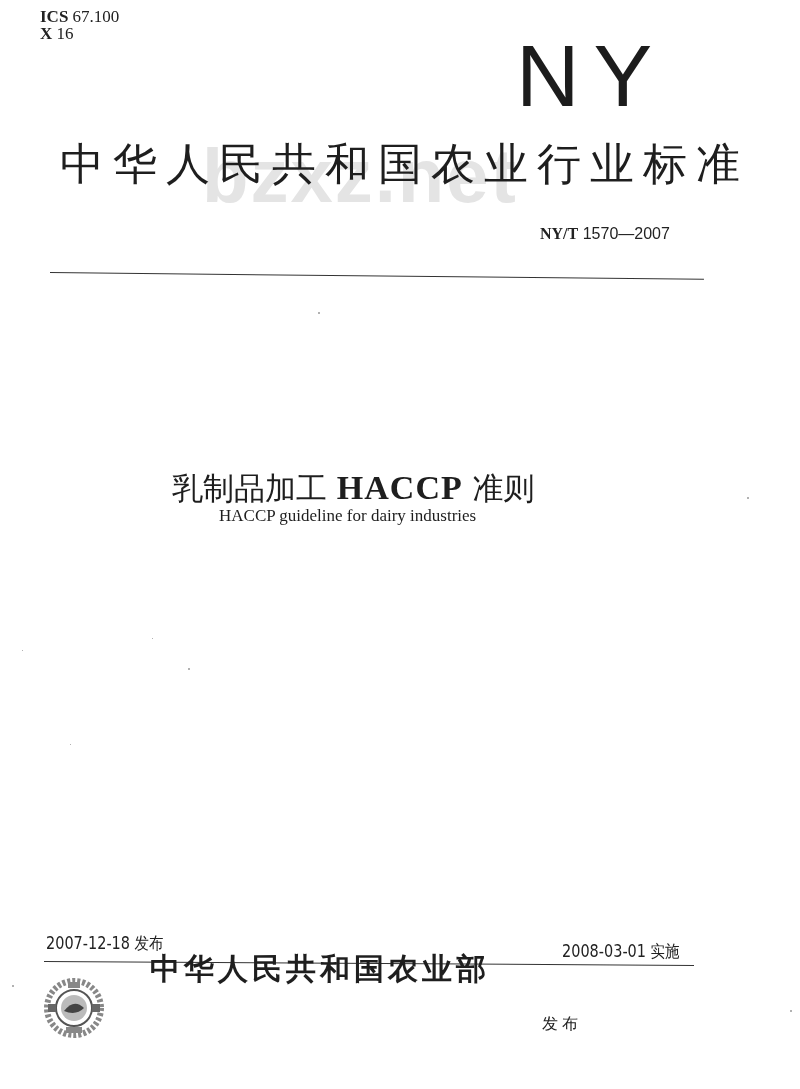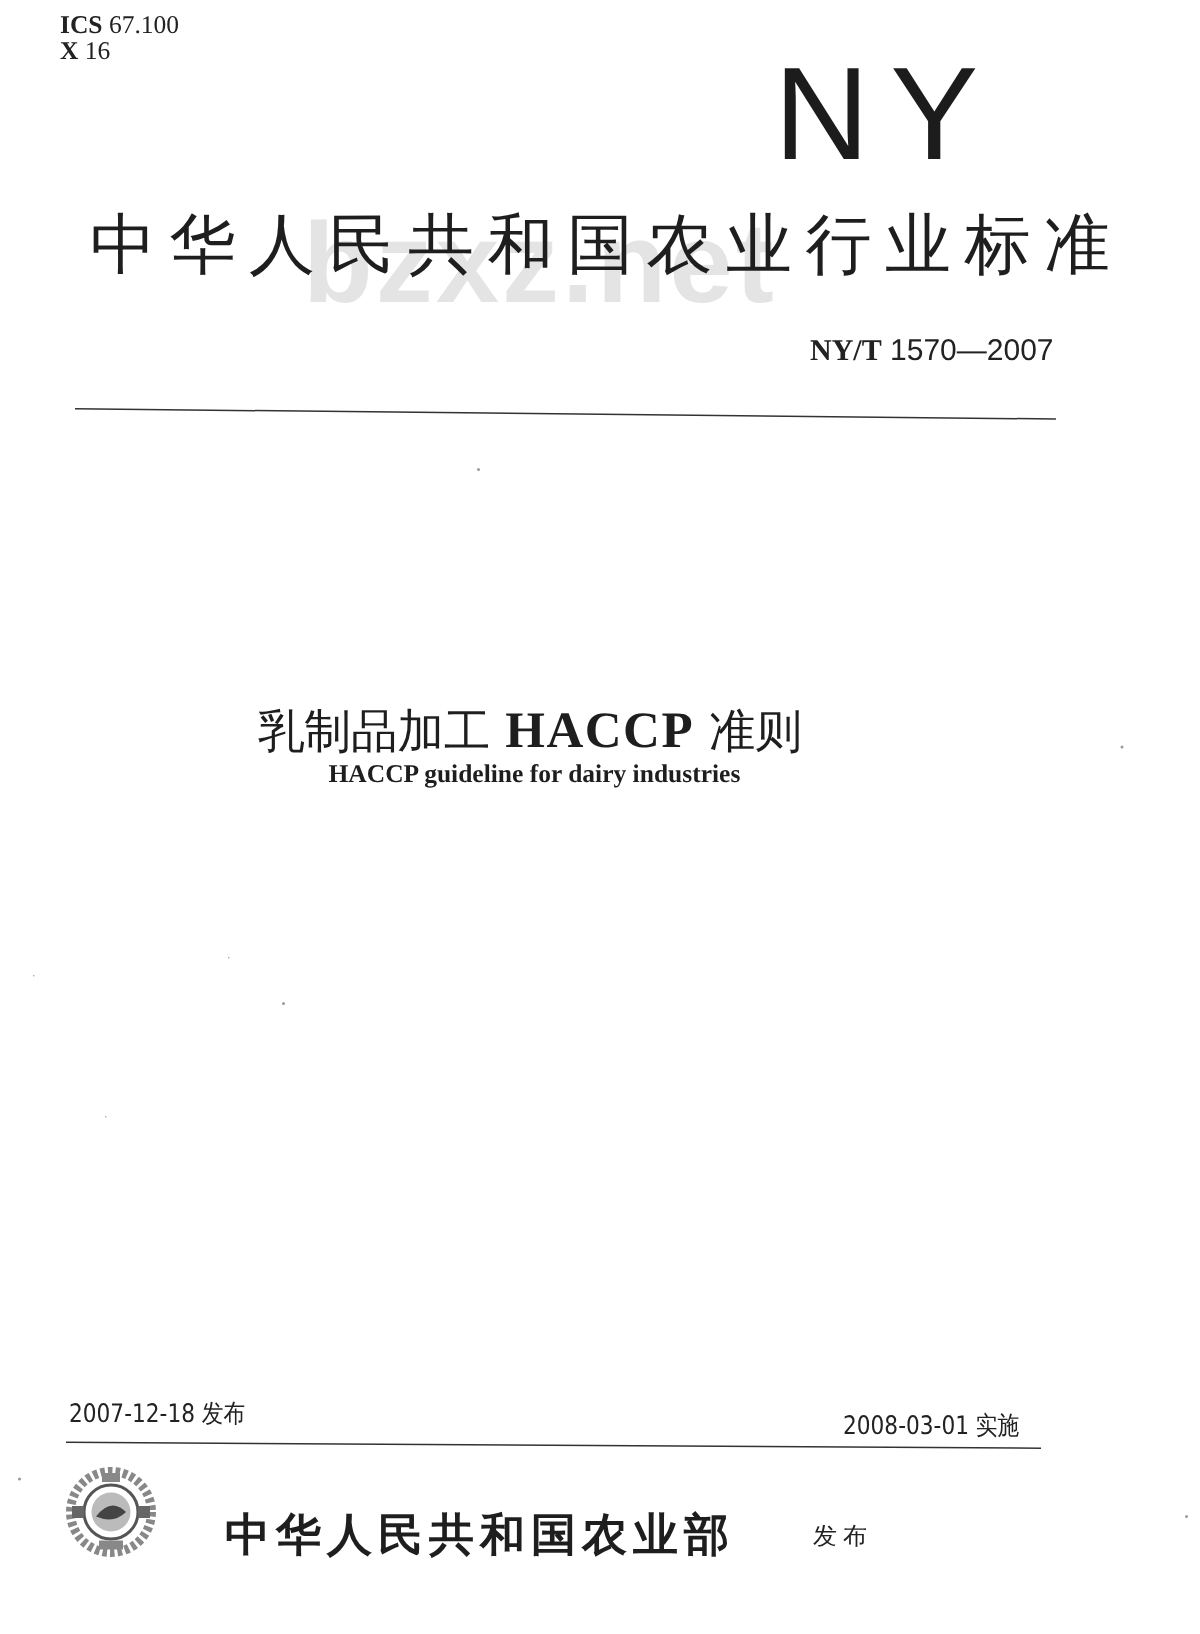--- a/index.html
+++ b/index.html
@@ -56,21 +56,21 @@
       line-height: 80px;
       letter-spacing: 2px;
       color: #e4e4e4;
       z-index: 1;
       white-space: nowrap;
     }
 
     .std-number {
       left: 540px; top: 224px;
       font-family: "Liberation Sans", sans-serif;
-      font-size: 20px;
+      font-size: 16px;
       line-height: 20px;
       color: #222;
       white-space: nowrap;
       text-align: right;
     }
     .std-number .prefix {
       font-family: "Liberation Serif", serif;
       font-weight: bold;
     }
 
@@ -93,21 +93,21 @@
     }
     .title-cn .latin {
       font-family: "Liberation Serif", serif;
       font-weight: bold;
       font-size: 34px;
       letter-spacing: 1px;
     }
     .title-en {
       left: 219px; top: 505px;
       font-family: "Liberation Serif", serif;
-      font-weight: bold;
+      font-weight: normal;
       font-size: 17px;
       line-height: 22px;
       color: #1e1e1e;
       white-space: nowrap;
     }
 
     .date-left {
       left: 46px; top: 932px;
       font-family: "DejaVu Sans", sans-serif;
       font-size: 17px;
@@ -134,21 +134,21 @@
       transform: rotate(0.35deg);
       transform-origin: left center;
     }
 
     .emblem {
       left: 44px; top: 978px;
       width: 60px; height: 60px;
     }
 
     .publisher {
-      left: 150px; top: 1004px;
+      left: 150px; top: 949px;
       font-family: "DejaVu Serif", serif;
       font-weight: bold;
       font-size: 30px;
       line-height: 40px;
       letter-spacing: 4px;
       color: #1e1e1e;
       white-space: nowrap;
     }
     .publisher-suffix {
       left: 542px; top: 1014px;

